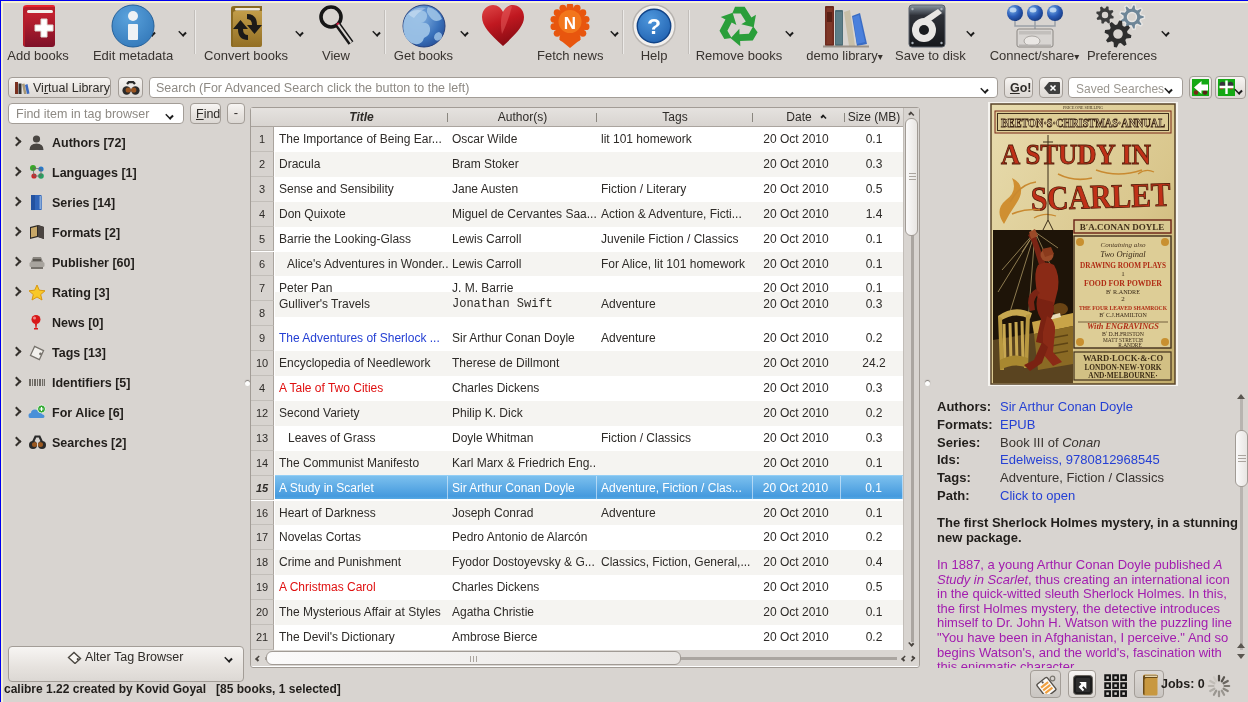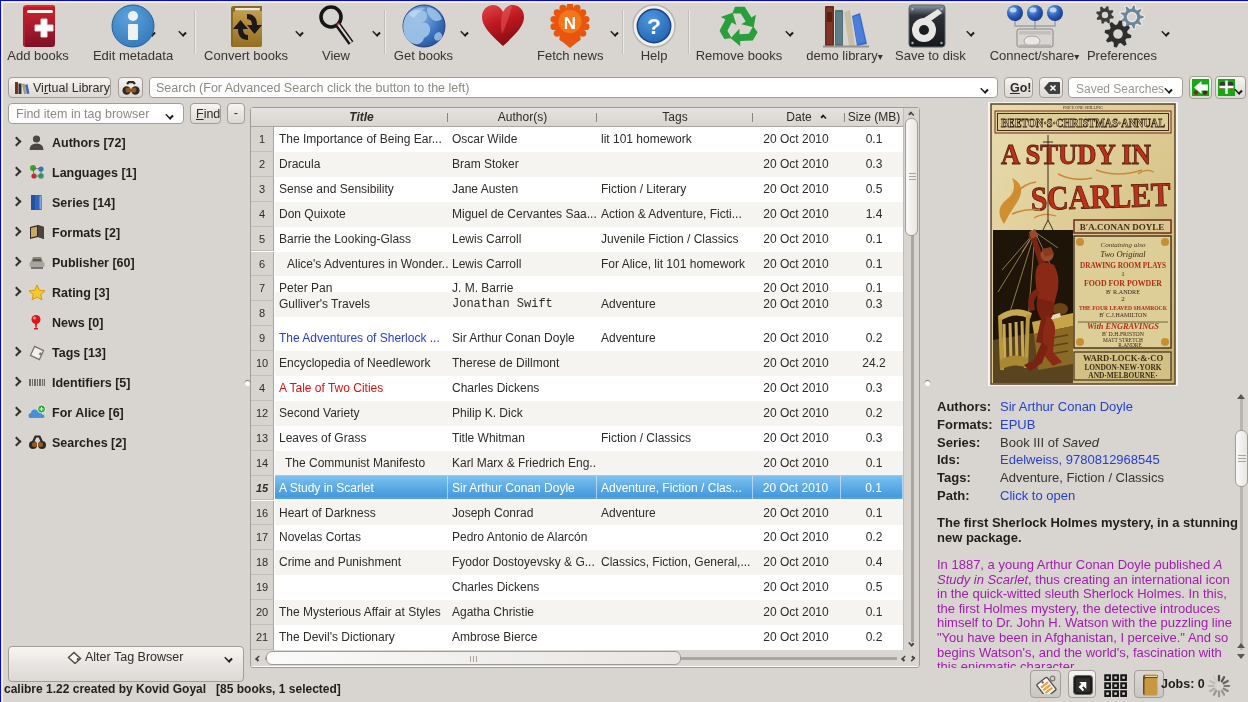--- a/index.html
+++ b/index.html
@@ -581,29 +581,29 @@
     <div class="rownum" style="top:292.9px;">12</div>
     <div class="row" style="top:292.9px;width:628px;background:#f5f4f1;">
           <div class="cell" style="left:0;width:173px;">Second Variety</div>
           <div class="cell" style="left:173px;width:149px;">Philip K. Dick</div>
           <div class="cell" style="left:322px;width:156px;"></div>
           <div class="cell" style="left:476px;width:90px;text-align:center;padding-left:0;">20 Oct 2010</div>
           <div class="cell" style="left:570px;width:58px;text-align:center;padding-left:0;">0.2</div>
         </div>
     <div class="rownum" style="top:317.8px;">13</div>
     <div class="row" style="top:317.8px;width:628px;background:#ffffff;">
-          <div class="cell" style="left:0;width:173px;">Leaves of Grass</div>
-          <div class="cell" style="left:173px;width:149px;">Title Whitman</div>
+          <div class="cell" style="left:9px;width:173px;">Leaves of Grass</div>
+          <div class="cell" style="left:173px;width:149px;">Doyle Whitman</div>
           <div class="cell" style="left:322px;width:156px;">Fiction / Classics</div>
           <div class="cell" style="left:476px;width:90px;text-align:center;padding-left:0;">20 Oct 2010</div>
           <div class="cell" style="left:570px;width:58px;text-align:center;padding-left:0;">0.3</div>
         </div>
     <div class="rownum" style="top:342.7px;">14</div>
     <div class="row" style="top:342.7px;width:628px;background:#f5f4f1;">
-          <div class="cell" style="left:0;width:173px;margin-left:6px;">The Communist Manifesto</div>
+          <div class="cell" style="left:0;width:173px;">The Communist Manifesto</div>
           <div class="cell" style="left:173px;width:149px;">Karl Marx &amp; Friedrich Eng...</div>
           <div class="cell" style="left:322px;width:156px;"></div>
           <div class="cell" style="left:476px;width:90px;text-align:center;padding-left:0;">20 Oct 2010</div>
           <div class="cell" style="left:570px;width:58px;text-align:center;padding-left:0;">0.1</div>
         </div>
     <div class="rownum" style="top:367.6px;font-weight:bold;font-style:italic;">15</div>
     <div class="row sel" style="top:367.6px;width:628px;">
           <div class="cell" style="left:0;width:173px;">A Study in Scarlet</div>
           <div class="cell" style="left:173px;width:149px;">Sir Arthur Conan Doyle</div>
           <div class="cell" style="left:322px;width:156px;">Adventure, Fiction / Clas...</div>
@@ -629,20 +629,21 @@
     <div class="rownum" style="top:442.3px;">18</div>
     <div class="row" style="top:442.3px;width:628px;background:#f5f4f1;">
           <div class="cell" style="left:0;width:173px;">Crime and Punishment</div>
           <div class="cell" style="left:173px;width:149px;">Fyodor Dostoyevsky &amp; G...</div>
           <div class="cell" style="left:322px;width:156px;">Classics, Fiction, General,...</div>
           <div class="cell" style="left:476px;width:90px;text-align:center;padding-left:0;">20 Oct 2010</div>
           <div class="cell" style="left:570px;width:58px;text-align:center;padding-left:0;">0.4</div>
         </div>
     <div class="rownum" style="top:467.2px;">19</div>
     <div class="row" style="top:467.2px;width:628px;background:#ffffff;">
+          <div class="cell" style="left:0;width:173px;color:#e01010;">A Christmas Carol</div>
           <div class="cell" style="left:173px;width:149px;">Charles Dickens</div>
           <div class="cell" style="left:322px;width:156px;"></div>
           <div class="cell" style="left:476px;width:90px;text-align:center;padding-left:0;">20 Oct 2010</div>
           <div class="cell" style="left:570px;width:58px;text-align:center;padding-left:0;">0.5</div>
         </div>
     <div class="rownum" style="top:492.1px;">20</div>
     <div class="row" style="top:492.1px;width:628px;background:#f5f4f1;">
           <div class="cell" style="left:0;width:173px;">The Mysterious Affair at Styles</div>
           <div class="cell" style="left:173px;width:149px;">Agatha Christie</div>
           <div class="cell" style="left:322px;width:156px;"></div>
@@ -786,21 +787,21 @@
           <path d="M48,187 q-8,4 -8,14 l2,8 l5,-1 l-1,-8 q2,-7 6,-9 z" fill="#7a2414"></path>
         </g>
       </g>
     </svg>
 
     <div class="dl" style="left:9px;top:301px;">Authors:</div>
         <div class="dv lnk" style="left:72px;top:301px;">Sir Arthur Conan Doyle</div>
     <div class="dl" style="left:9px;top:319px;">Formats:</div>
         <div class="dv lnk" style="left:72px;top:319px;">EPUB</div>
     <div class="dl" style="left:9px;top:337px;">Series:</div>
-        <div class="dv" style="left:72px;top:337px;">Book III of <i>Saved</i></div>
+        <div class="dv" style="left:72px;top:337px;">Book III of <i>Conan</i></div>
     <div class="dl" style="left:9px;top:354px;">Ids:</div>
         <div class="dv lnk" style="left:72px;top:354px;">Edelweiss, 9780812968545</div>
     <div class="dl" style="left:9px;top:372px;">Tags:</div>
         <div class="dv" style="left:72px;top:372px;">Adventure, Fiction / Classics</div>
     <div class="dl" style="left:9px;top:390px;">Path:</div>
         <div class="dv lnk" style="left:72px;top:390px;">Click to open</div>
 
     <div class="abs" style="left:9px;top:417px;font-size:13px;font-weight:bold;color:#211e1b;line-height:15px;white-space:nowrap;">The first Sherlock Holmes mystery, in a stunning<br>new package.</div>
     <div class="abs" style="left:9px;top:460px;width:296px;height:110px;overflow:hidden;font-size:13px;color:#a21caf;line-height:14.6px;white-space:nowrap;">
       In 1887, a young Arthur Conan Doyle published <i>A</i><br>

